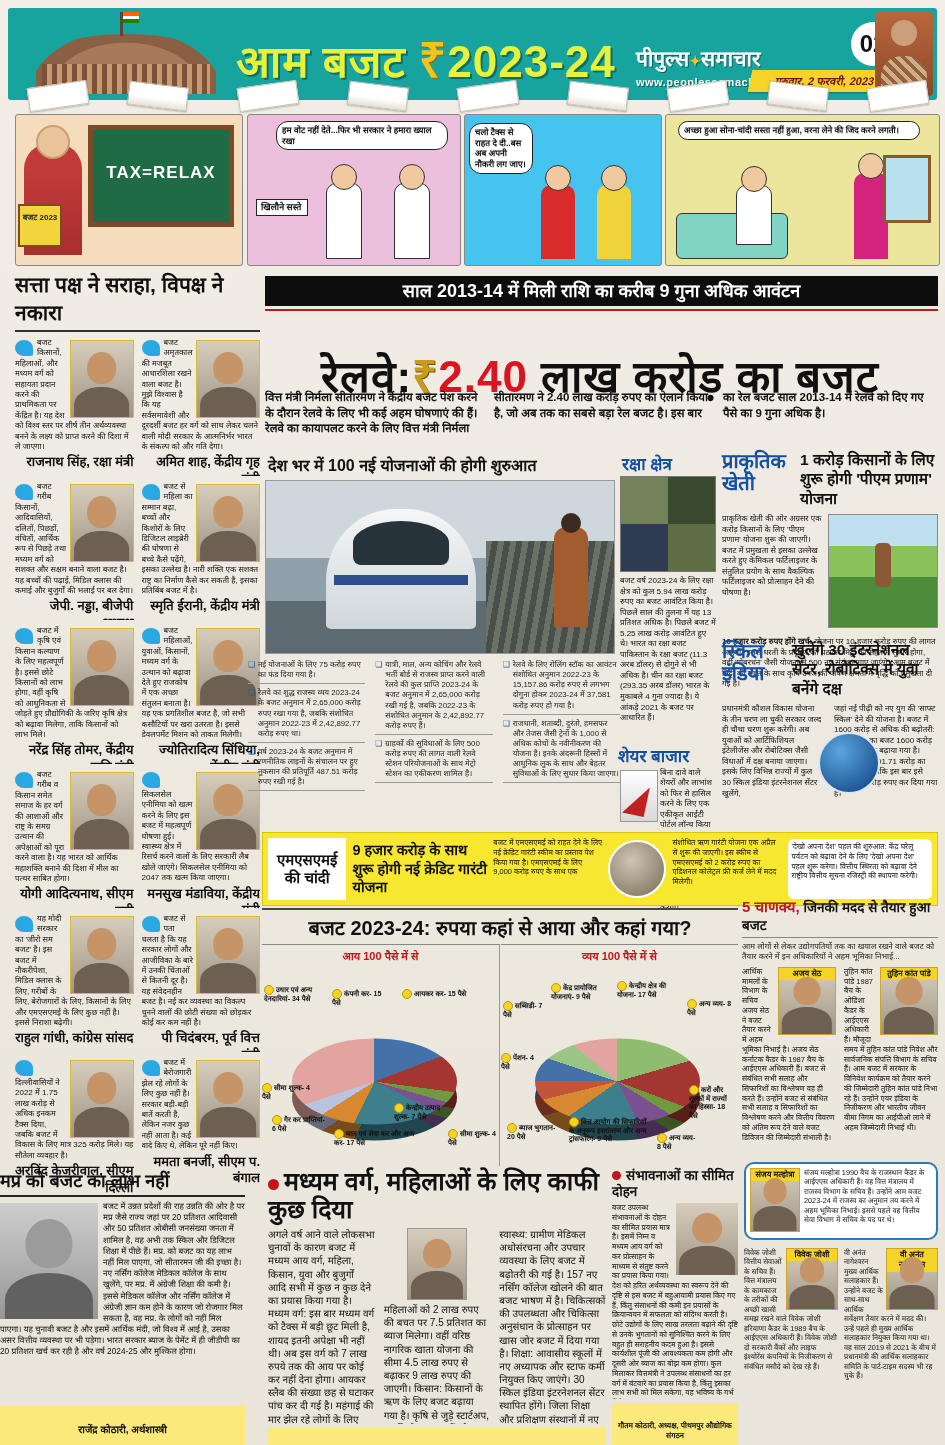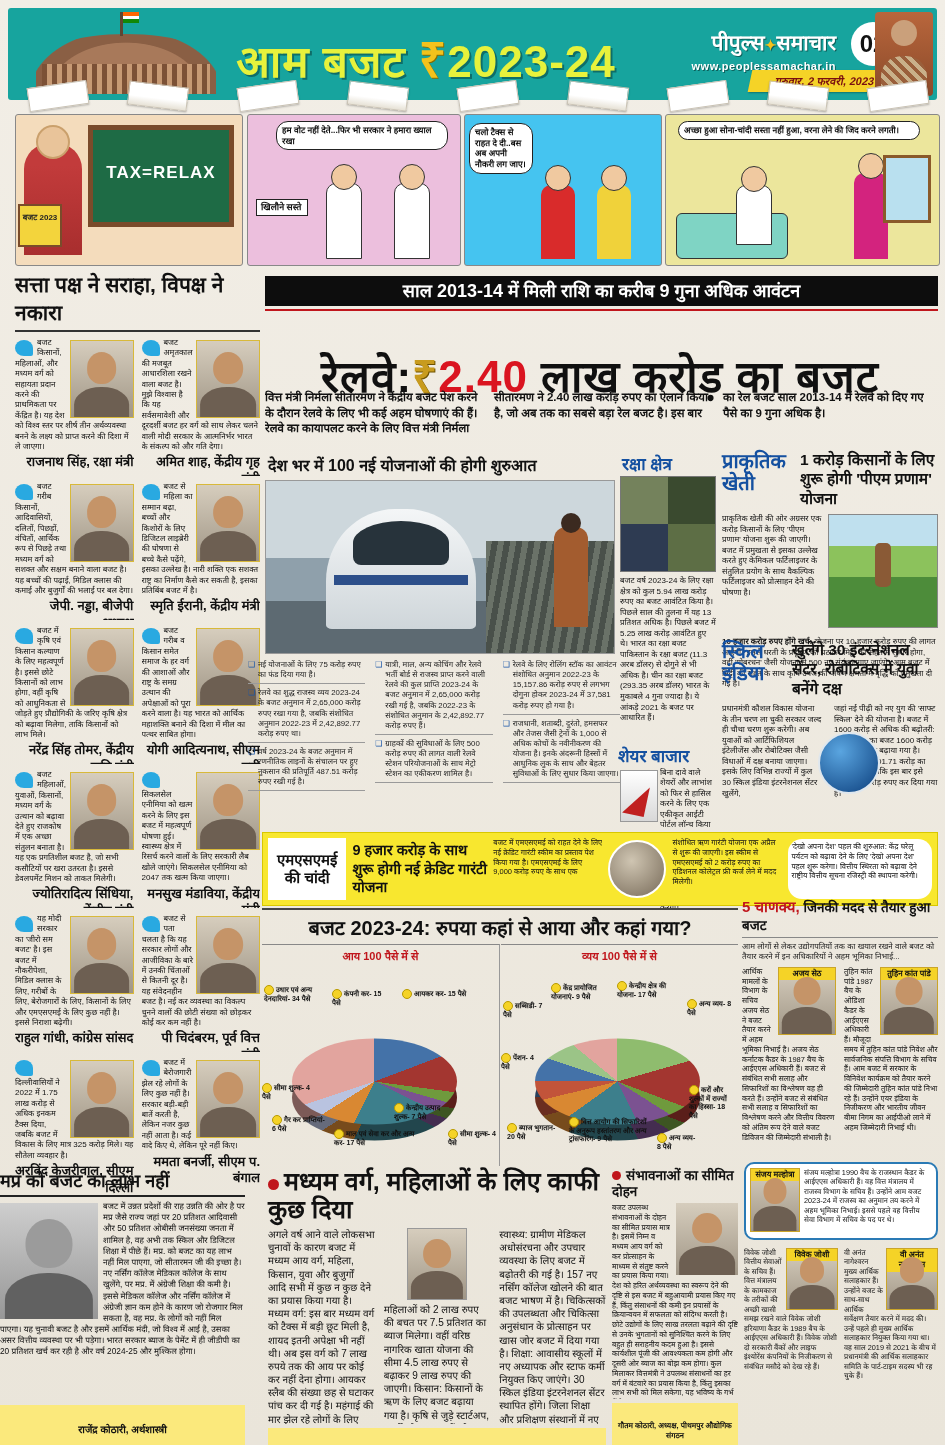--- a/index.html
+++ b/index.html
@@ -7,21 +7,21 @@
   .page{position:absolute;inset:0;background:linear-gradient(180deg,#f2eee6,#eae5da);}
   .abs{position:absolute;}
   
   .masthead{position:absolute;left:8px;top:8px;width:929px;height:92px;background:linear-gradient(180deg,#1cab a3,#17a49e);background-color:#17a49e;border-radius:3px;}
   .parliament{position:absolute;left:28px;top:26px;width:180px;height:60px;background:radial-gradient(ellipse at 50% 100%,#a8795a 0 60%,#8a5f44 61% 75%,transparent 76%);border-radius:50% 50% 0 0;}
   .parliament::before{content:"";position:absolute;left:6px;right:6px;bottom:0;height:30px;background:repeating-linear-gradient(90deg,#7c5136 0 5px,#c79a74 5px 10px);}
   .flag{position:absolute;left:84px;top:-22px;width:3px;height:24px;background:#5d4632;}
   .flag::before{content:"";position:absolute;left:3px;top:0;width:16px;height:11px;background:linear-gradient(180deg,#f60 0 33%,#fff 33% 66%,#118807 66%);}
   .mast-title{position:absolute;left:218px;top:18px;width:400px;text-align:center;font-size:44px;font-weight:bold;color:#e7f23c;text-shadow:2px 2px 0 #0e6d68;letter-spacing:1px;white-space:nowrap;}
   .mast-rupee{color:#f3c21c;text-shadow:1px 1px 0 #8a6b00;font-size:48px;}
-  .mast-logo{position:absolute;left:628px;top:20px;width:200px;text-align:right;color:#fff;font-weight:bold;font-size:21px;text-shadow:1px 1px 0 #0c5f5a;}
+  .mast-logo{position:absolute;left:628px;top:36px;width:200px;text-align:left;color:#fff;font-weight:bold;font-size:21px;text-shadow:1px 1px 0 #0c5f5a;}
   .mast-logo .star{color:#f3c21c;font-size:14px;}
   .mast-web{font-size:11px;font-weight:bold;color:#fff;margin-top:4px;letter-spacing:.5px;}
   .page-circle{position:absolute;left:843px;top:14px;width:44px;height:44px;background:#fff;border-radius:50%;text-align:center;line-height:44px;font-size:24px;font-weight:bold;color:#111;}
   .date-ribbon{position:absolute;left:742px;top:62px;width:150px;height:22px;background:#f5d327;color:#7a1010;font-size:11px;font-weight:bold;text-align:center;line-height:22px;transform:skewX(-12deg);box-shadow:1px 1px 2px rgba(0,0,0,.3);}
   .fm-photo{position:absolute;right:4px;top:4px;width:58px;height:84px;background:linear-gradient(180deg,#b9663c,#8a4a2a);border-radius:4px;overflow:hidden;}
   .fm-photo::before{content:"";position:absolute;left:50%;top:8px;width:26px;height:26px;transform:translateX(-50%);border-radius:50%;background:#caa07b;}
   .fm-photo::after{content:"";position:absolute;left:50%;bottom:-4px;width:46px;height:44px;transform:translateX(-50%);border-radius:46% 46% 0 0;background:repeating-linear-gradient(45deg,#c9b08a 0 4px,#9a5f3b 4px 8px);}
   .papers{position:absolute;left:0;right:0;bottom:-8px;height:26px;}
   .papers span{position:absolute;bottom:0;width:58px;height:22px;background:#fff;border:1px solid #c9c2b4;box-shadow:0 1px 2px rgba(0,0,0,.25);}
   .papers span:nth-child(odd){transform:rotate(-8deg);}
@@ -90,21 +90,21 @@
   .skill-body{clear:both;margin-top:6px;}
   .skill-t1{float:left;width:100px;font-size:8px;line-height:1.32;height:150px;overflow:hidden;}
   .skill-t2{float:right;width:104px;font-size:8px;line-height:1.32;height:150px;overflow:hidden;}
   .robot{position:absolute;left:96px;top:28px;width:58px;height:58px;border-radius:50%;background:radial-gradient(circle at 35% 30%,#5aa5e0,#0c3f7d);border:2px solid #dfe7ee;}
   
   .msme{position:absolute;left:262px;top:832px;width:676px;height:74px;background:#f8e72f;display:flex;align-items:center;gap:6px;padding:0 5px;box-sizing:border-box;border:1px solid #d8c700;}
   .msme-label{background:#fff;width:92px;height:62px;font-size:15px;font-weight:bold;text-align:center;display:flex;align-items:center;justify-content:center;line-height:1.2;}
   .msme-head{width:158px;font-size:14.5px;font-weight:bold;line-height:1.3;}
   .msme-t{width:128px;font-size:7.5px;line-height:1.3;height:62px;overflow:hidden;}
   .msme-photo{width:54px;height:54px;border-radius:50%;background:radial-gradient(circle at 40% 35%,#cfc5b2,#776a58);border:2px solid #fff;flex-shrink:0;}
-  .msme-box{width:168px;height:60px;background:#fff;border-radius:14px;font-size:7.5px;line-height:1.3;padding:3px 4px;box-sizing:border-box;overflow:hidden;}
+  .msme-box{width:168px;height:60px;background:#fff;border-radius:6px;font-size:7.5px;line-height:1.3;padding:3px 4px;box-sizing:border-box;overflow:hidden;}
   
   .pie-section{position:absolute;left:262px;top:908px;width:476px;height:256px;border-top:2px solid #444;}
   .pie-title{font-size:20px;font-weight:bold;text-align:center;margin-top:4px;}
   .pie-half{position:absolute;top:34px;bottom:0;width:237px;border-top:1px solid #888;}
   .pie-half.left{left:0;border-right:1px solid #999;}
   .pie-half.right{left:239px;}
   .ph-title{color:#c0161c;font-weight:bold;font-size:11px;text-align:center;margin-top:3px;}
   .pie3d{position:absolute;width:165px;height:165px;}
   .pie3d .side,.pie3d .face{position:absolute;left:0;top:0;width:165px;height:165px;border-radius:50%;transform:scaleY(.52);}
   .pie3d .side{top:16px;filter:brightness(.55);}
@@ -200,22 +200,22 @@
 </section>
 
 <aside class="sidebar">
   <div class="sb-title">सत्ता पक्ष ने सराहा, विपक्ष ने नकारा</div>
   <div class="quotes">
     <div class="quote"><span class="qicon"></span><div class="qphoto ph"></div><span>बजट किसानों, महिलाओं, और मध्यम वर्ग को सहायता प्रदान करने की प्राथमिकता पर केंद्रित है। यह देश को विश्व स्तर पर शीर्ष तीन अर्थव्यवस्था बनने के लक्ष्य को प्राप्त करने की दिशा में ले जाएगा।</span><div class="qname">राजनाथ सिंह, रक्षा मंत्री</div></div>
     <div class="quote"><span class="qicon"></span><div class="qphoto ph"></div><span>बजट अमृतकाल की मजबूत आधारशिला रखने वाला बजट है। मुझे विश्वास है कि यह सर्वसमावेशी और दूरदर्शी बजट हर वर्ग को साथ लेकर चलने वाली मोदी सरकार के आत्मनिर्भर भारत के संकल्प को और गति देगा।</span><div class="qname">अमित शाह, केंद्रीय गृह मंत्री</div></div>
     <div class="quote"><span class="qicon"></span><div class="qphoto ph"></div><span>बजट गरीब किसानों, आदिवासियों, दलितों, पिछड़ों, वंचितों, आर्थिक रूप से पिछड़े तथा मध्यम वर्ग को सशक्त और सक्षम बनाने वाला बजट है। यह बच्चों की पढ़ाई, मिडिल क्लास की कमाई और बुजुर्गों की भलाई पर बल देगा।</span><div class="qname">जेपी. नड्डा, बीजेपी अध्यक्ष</div></div>
     <div class="quote"><span class="qicon"></span><div class="qphoto ph"></div><span>बजट से महिला का सम्मान बढ़ा, बच्चों और किशोरों के लिए डिजिटल लाइब्रेरी की घोषणा से बच्चे कैसे पढ़ेंगे, इसका उल्लेख है। नारी शक्ति एक सशक्त राष्ट्र का निर्माण कैसे कर सकती है, इसका प्रतिबिंब बजट में है।</span><div class="qname">स्मृति ईरानी, केंद्रीय मंत्री</div></div>
     <div class="quote"><span class="qicon"></span><div class="qphoto ph"></div><span>बजट में कृषि एवं किसान कल्याण के लिए महत्वपूर्ण है। इससे छोटे किसानों को लाभ होगा, वहीं कृषि को आधुनिकता से जोड़ते हुए प्रौद्योगिकी के जरिए कृषि क्षेत्र को बढ़ावा मिलेगा, ताकि किसानों को लाभ मिले।</span><div class="qname">नरेंद्र सिंह तोमर, केंद्रीय कृषि मंत्री</div></div>
+    <div class="quote"><span class="qicon"></span><div class="qphoto ph"></div><span>बजट महिलाओं, युवाओं, किसानों, मध्यम वर्ग के उत्थान को बढ़ावा देते हुए राजकोष में एक अच्छा संतुलन बनाता है। यह एक प्रगतिशील बजट है, जो सभी कसौटियों पर खरा उतरता है। इससे डेवलपमेंट मिशन को ताकत मिलेगी।</span><div class="qname">ज्योतिरादित्य सिंधिया, केंद्रीय मंत्री</div></div>
     <div class="quote"><span class="qicon"></span><div class="qphoto ph"></div><span>बजट गरीब व किसान समेत समाज के हर वर्ग की आशाओं और राष्ट्र के समग्र उत्थान की अपेक्षाओं को पूरा करने वाला है। यह भारत को आर्थिक महाशक्ति बनाने की दिशा में मील का पत्थर साबित होगा।</span><div class="qname">योगी आदित्यनाथ, सीएम यूपी</div></div>
-    <div class="quote"><span class="qicon"></span><div class="qphoto ph"></div><span>बजट महिलाओं, युवाओं, किसानों, मध्यम वर्ग के उत्थान को बढ़ावा देते हुए राजकोष में एक अच्छा संतुलन बनाता है। यह एक प्रगतिशील बजट है, जो सभी कसौटियों पर खरा उतरता है। इससे डेवलपमेंट मिशन को ताकत मिलेगी।</span><div class="qname">ज्योतिरादित्य सिंधिया, केंद्रीय मंत्री</div></div>
     <div class="quote"><span class="qicon"></span><div class="qphoto ph"></div><span>सिकलसेल एनीमिया को खत्म करने के लिए इस बजट में महत्वपूर्ण घोषणा हुई। स्वास्थ्य क्षेत्र में रिसर्च करने वालों के लिए सरकारी लैब खोले जाएंगे। सिकलसेल एनीमिया को 2047 तक खत्म किया जाएगा।</span><div class="qname">मनसुख मंडाविया, केंद्रीय मंत्री</div></div>
     <div class="quote"><span class="qicon"></span><div class="qphoto ph"></div><span>यह मोदी सरकार का 'जीरो सम बजट' है। इस बजट में नौकरीपेशा, मिडिल क्लास के लिए, गरीबों के लिए, बेरोजगारों के लिए, किसानों के लिए और एमएसएमई के लिए कुछ नहीं है। इससे निराशा बढ़ेगी।</span><div class="qname">राहुल गांधी, कांग्रेस सांसद</div></div>
     <div class="quote"><span class="qicon"></span><div class="qphoto ph"></div><span>बजट से पता चलता है कि यह सरकार लोगों और आजीविका के बारे में उनकी चिंताओं से कितनी दूर है। यह संवेदनहीन बजट है। नई कर व्यवस्था का विकल्प चुनने वालों की छोटी संख्या को छोड़कर कोई कर कम नहीं है।</span><div class="qname">पी चिदंबरम, पूर्व वित्त मंत्री</div></div>
     <div class="quote"><span class="qicon"></span><div class="qphoto ph"></div><span>दिल्लीवासियों ने 2022 में 1.75 लाख करोड़ से अधिक इनकम टैक्स दिया, जबकि बजट में विकास के लिए मात्र 325 करोड़ मिले। यह सौतेला व्यवहार है।</span><div class="qname">अरविंद केजरीवाल, सीएम दिल्ली</div></div>
     <div class="quote"><span class="qicon"></span><div class="qphoto ph"></div><span>बजट में बेरोजगारी झेल रहे लोगों के लिए कुछ नहीं है। सरकार बड़ी-बड़ी बातें करती है, लेकिन नजर कुछ नहीं आता है। कई वादे किए थे, लेकिन पूरे नहीं किए।</span><div class="qname">ममता बनर्जी, सीएम प. बंगाल</div></div>
   </div>
 </aside>
 
 <div class="kicker">साल 2013-14 में मिली राशि का करीब 9 गुना अधिक आवंटन</div>
 <div class="redline"></div>

